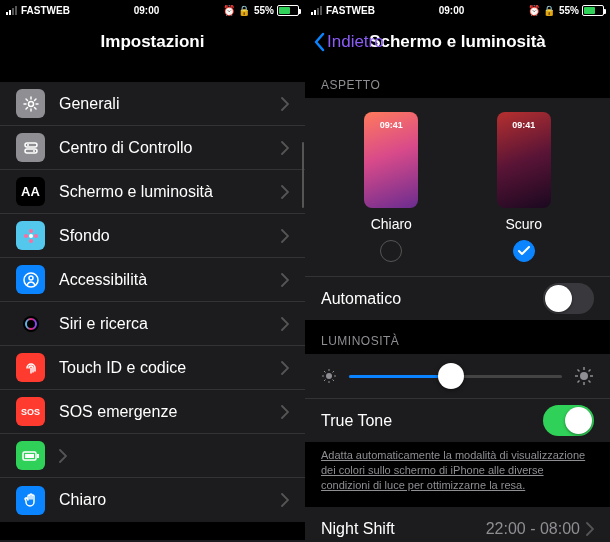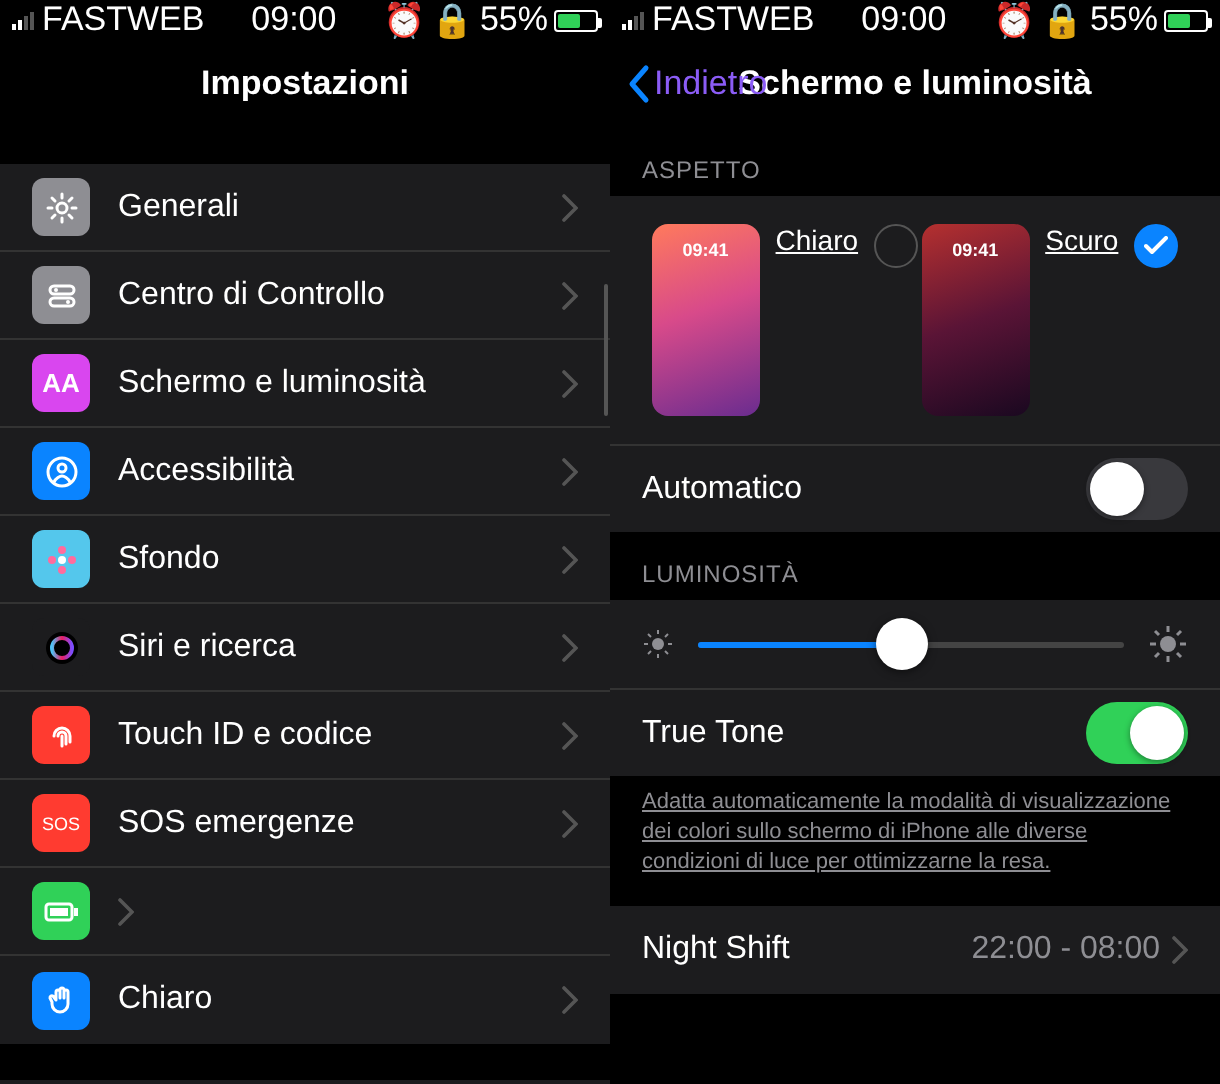--- a/index.html
+++ b/index.html
@@ -1,35 +1,35 @@
 <!DOCTYPE html>
 <html><head>
 <meta charset="utf-8">
 <style>
 * { margin: 0; padding: 0; box-sizing: border-box; font-family: -apple-system, "Helvetica Neue", sans-serif; }
 body { background: #000; color: #fff; width: 610px; height: 542px; display: flex; overflow: hidden; }
 .phone { width: 305px; height: 542px; background: #000; display: flex; flex-direction: column; position: relative; }
-.status-bar { height: 20px; display: flex; align-items: center; justify-content: space-between; padding: 0 6px; font-size: 17px; font-weight: 400; text-align: right; }
+.status-bar { height: 20px; display: flex; align-items: center; justify-content: space-between; padding: 0 6px; font-size: 10px; font-weight: 700; text-align: right; }
 .sb-left { display: flex; align-items: center; gap: 4px; }
 .sb-right { display: flex; align-items: center; gap: 3px; }
 .nav-bar { height: 44px; display: flex; align-items: center; justify-content: center; position: relative; }
 .nav-title { font-size: 17px; font-weight: 600; }
 .nav-back { position: absolute; left: 8px; display: flex; align-items: center; color: #8b5cf6; font-size: 17px; }
 .nav-back svg { margin-right: 2px; }
 .content { flex: 1; overflow-y: hidden; }
 .section-gap { height: 18px; background: #000; }
 .row { display: flex; align-items: center; height: 44px; background: #1c1c1e; padding: 0 16px; border-bottom: 0.5px solid #333; position: relative; }
 .row:last-child { border-bottom: none; }
 .row-icon { width: 29px; height: 29px; border-radius: 6px; margin-right: 14px; display: flex; align-items: center; justify-content: center; font-size: 15px; color: #fff; flex-shrink: 0; }
 .row-label { flex: 1; font-size: 16px; color: #fff; }
 .row-value { color: #8e8e93; font-size: 16px; margin-right: 6px; }
 .chev { color: #555; flex-shrink: 0; }
 .sec-header { font-size: 12px; color: #8e8e93; text-transform: uppercase; padding: 14px 16px 6px; background: #000; letter-spacing: 0.5px; }
 .appearance-row { background: #1c1c1e; display: flex; justify-content: space-around; padding: 14px 20px 14px; }
-.ap-option { display: flex; flex-direction: row; gap: 8px; text-decoration: underline; }
+.ap-option { display: flex; flex-direction: column; align-items: center; gap: 8px; }
 .ap-thumb { width: 54px; height: 96px; border-radius: 8px; position: relative; overflow: hidden; }
 .ap-thumb.light { background: linear-gradient(160deg, #ff7a5c 0%, #d84a8a 45%, #6a2c8f 100%); }
 .ap-thumb.dark { background: linear-gradient(160deg, #b5302f 0%, #5a1436 50%, #1a0820 100%); }
 .ap-time { position: absolute; top: 8px; width: 100%; text-align: center; font-size: 9px; font-weight: 600; color: #fff; }
 .ap-label { font-size: 14px; color: #fff; }
 .ap-radio { width: 22px; height: 22px; border-radius: 50%; border: 1.5px solid #555; display: flex; align-items: center; justify-content: center; }
 .ap-radio.checked { background: #0a84ff; border-color: #0a84ff; }
 .toggle-row { display: flex; align-items: center; height: 44px; background: #1c1c1e; padding: 0 16px; border-top: 0.5px solid #333; }
 .toggle-row .row-label { flex: 1; }
 .switch { width: 51px; height: 31px; border-radius: 16px; position: relative; flex-shrink: 0; }
@@ -102,52 +102,52 @@
               <rect x="3" y="10" width="12" height="4" rx="2" stroke="#fff" stroke-width="1.5" fill="none" stroke-linecap="round" stroke-linejoin="round"></rect>
               <circle cx="12" cy="12" r="1" fill="#fff"></circle>
             </svg>
           </div>
           <div class="row-label">Centro di Controllo</div>
           <svg class="chev" width="8" height="14" viewBox="0 0 8 14">
             <path d="M1 1 L7 7 L1 13" stroke="#555" stroke-width="1.8" fill="none" stroke-linecap="round"></path>
           </svg>
         </div>
         <div class="row">
-          <div class="row-icon" style="background:#d946ef">
+          <div class="row-icon" style="background:#000000">
             <span style="font-size:13px;font-weight:700">AA</span>
           </div>
           <div class="row-label">Schermo e luminosità</div>
-          <svg class="chev" width="8" height="14" viewBox="0 0 8 14">
-            <path d="M1 1 L7 7 L1 13" stroke="#555" stroke-width="1.8" fill="none" stroke-linecap="round"></path>
-          </svg>
-        </div>
-        <div class="row">
-          <div class="row-icon" style="background:#0a84ff">
-            <svg width="18" height="18" viewBox="0 0 18 18">
-              <circle cx="9" cy="9" r="7" stroke="#fff" stroke-width="1.5" fill="none" stroke-linecap="round" stroke-linejoin="round"></circle>
-              <circle cx="9" cy="7" r="2" stroke="#fff" stroke-width="1.5" fill="none" stroke-linecap="round" stroke-linejoin="round"></circle>
-              <path d="M5 14c1-2 3-3 4-3s3 1 4 3" stroke="#fff" stroke-width="1.5" fill="none" stroke-linecap="round" stroke-linejoin="round"></path>
-            </svg>
-          </div>
-          <div class="row-label">Accessibilità</div>
           <svg class="chev" width="8" height="14" viewBox="0 0 8 14">
             <path d="M1 1 L7 7 L1 13" stroke="#555" stroke-width="1.8" fill="none" stroke-linecap="round"></path>
           </svg>
         </div>
         <div class="row">
           <div class="row-icon" style="background:#54c7ec">
             <svg width="18" height="18" viewBox="0 0 18 18">
               <circle cx="9" cy="9" r="2" fill="#fff"></circle>
               <circle cx="9" cy="4" r="2" fill="#ff6b9d"></circle>
               <circle cx="9" cy="14" r="2" fill="#ff6b9d"></circle>
               <circle cx="4" cy="9" r="2" fill="#ff6b9d"></circle>
               <circle cx="14" cy="9" r="2" fill="#ff6b9d"></circle>
             </svg>
           </div>
           <div class="row-label">Sfondo</div>
+          <svg class="chev" width="8" height="14" viewBox="0 0 8 14">
+            <path d="M1 1 L7 7 L1 13" stroke="#555" stroke-width="1.8" fill="none" stroke-linecap="round"></path>
+          </svg>
+        </div>
+        <div class="row">
+          <div class="row-icon" style="background:#0a84ff">
+            <svg width="18" height="18" viewBox="0 0 18 18">
+              <circle cx="9" cy="9" r="7" stroke="#fff" stroke-width="1.5" fill="none" stroke-linecap="round" stroke-linejoin="round"></circle>
+              <circle cx="9" cy="7" r="2" stroke="#fff" stroke-width="1.5" fill="none" stroke-linecap="round" stroke-linejoin="round"></circle>
+              <path d="M5 14c1-2 3-3 4-3s3 1 4 3" stroke="#fff" stroke-width="1.5" fill="none" stroke-linecap="round" stroke-linejoin="round"></path>
+            </svg>
+          </div>
+          <div class="row-label">Accessibilità</div>
           <svg class="chev" width="8" height="14" viewBox="0 0 8 14">
             <path d="M1 1 L7 7 L1 13" stroke="#555" stroke-width="1.8" fill="none" stroke-linecap="round"></path>
           </svg>
         </div>
         <div class="row">
           <div class="row-icon" style="background:#1c1c1e">
             <svg width="20" height="20" viewBox="0 0 20 20">
               <circle cx="10" cy="10" r="8" fill="#000"></circle>
               <circle cx="10" cy="10" r="5" fill="none" stroke="url(#g)" stroke-width="2"></circle>
               <defs>
@@ -170,21 +170,21 @@
               <path d="M5 9a4 4 0 018 0v3M7 9a2 2 0 014 0v4M9 9v5" stroke="#fff" stroke-width="1.5" fill="none" stroke-linecap="round" stroke-linejoin="round"></path>
             </svg>
           </div>
           <div class="row-label">Touch ID e codice</div>
           <svg class="chev" width="8" height="14" viewBox="0 0 8 14">
             <path d="M1 1 L7 7 L1 13" stroke="#555" stroke-width="1.8" fill="none" stroke-linecap="round"></path>
           </svg>
         </div>
         <div class="row">
           <div class="row-icon" style="background:#ff3b30">
-            <span style="font-size:9px;font-weight:400">SOS</span>
+            <span style="font-size:9px;font-weight:700">SOS</span>
           </div>
           <div class="row-label">SOS emergenze</div>
           <svg class="chev" width="8" height="14" viewBox="0 0 8 14">
             <path d="M1 1 L7 7 L1 13" stroke="#555" stroke-width="1.8" fill="none" stroke-linecap="round"></path>
           </svg>
         </div>
         <div class="row">
           <div class="row-icon" style="background:#30d158">
             <svg width="18" height="12" viewBox="0 0 18 12">
               <rect x="1" y="2" width="13" height="8" rx="1.5" stroke="#fff" stroke-width="1.5" fill="none" stroke-linecap="round" stroke-linejoin="round"></rect>

